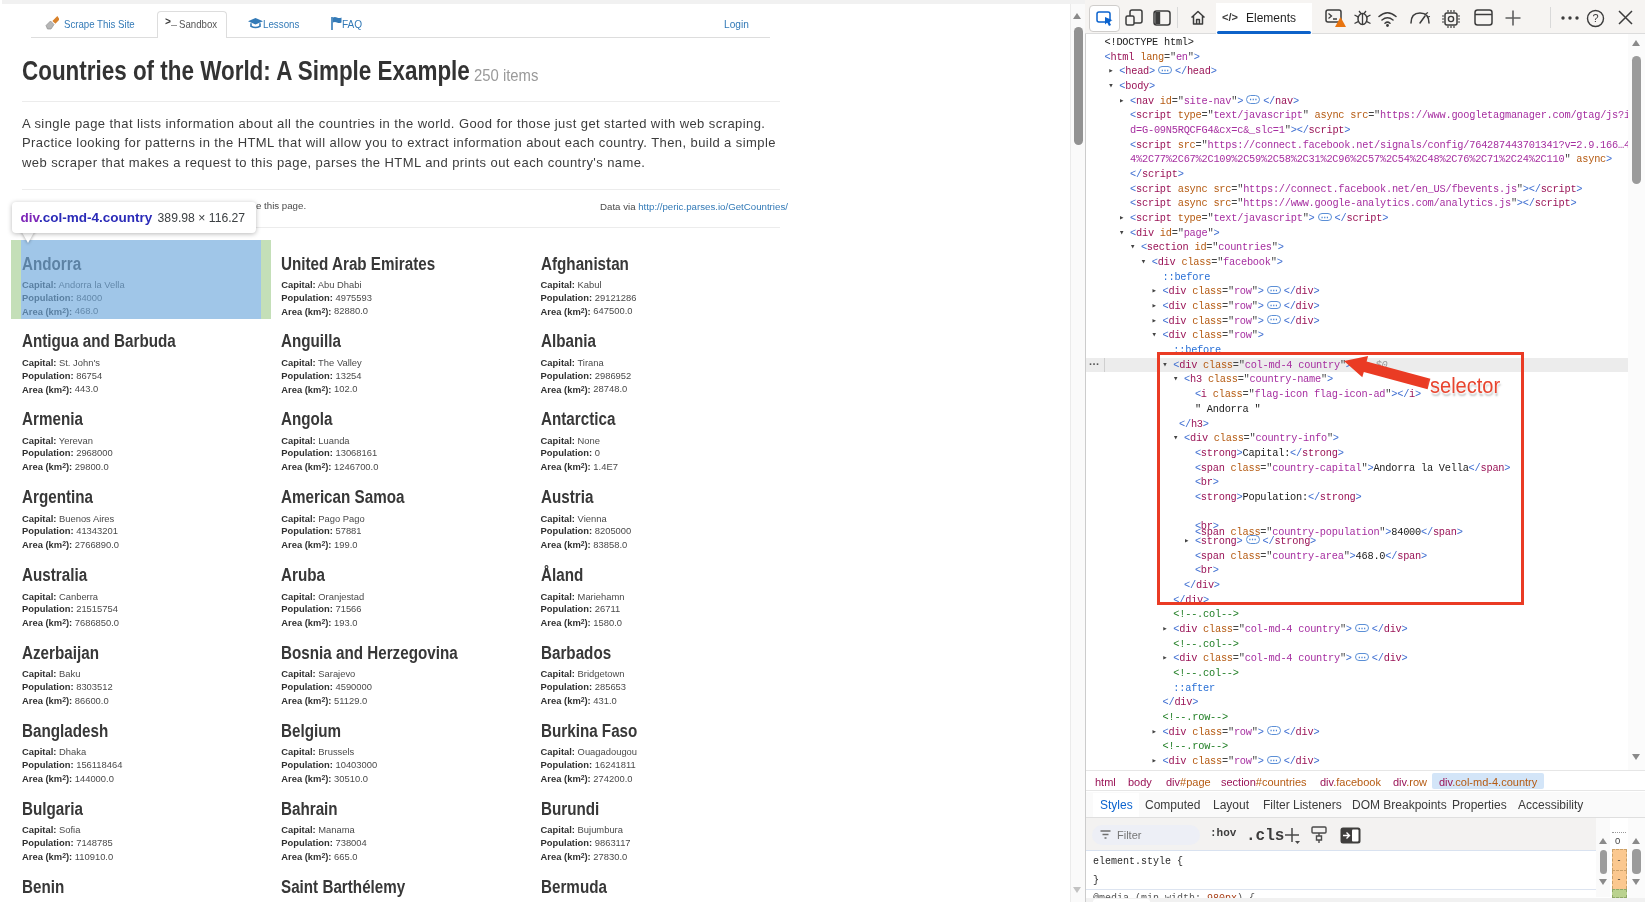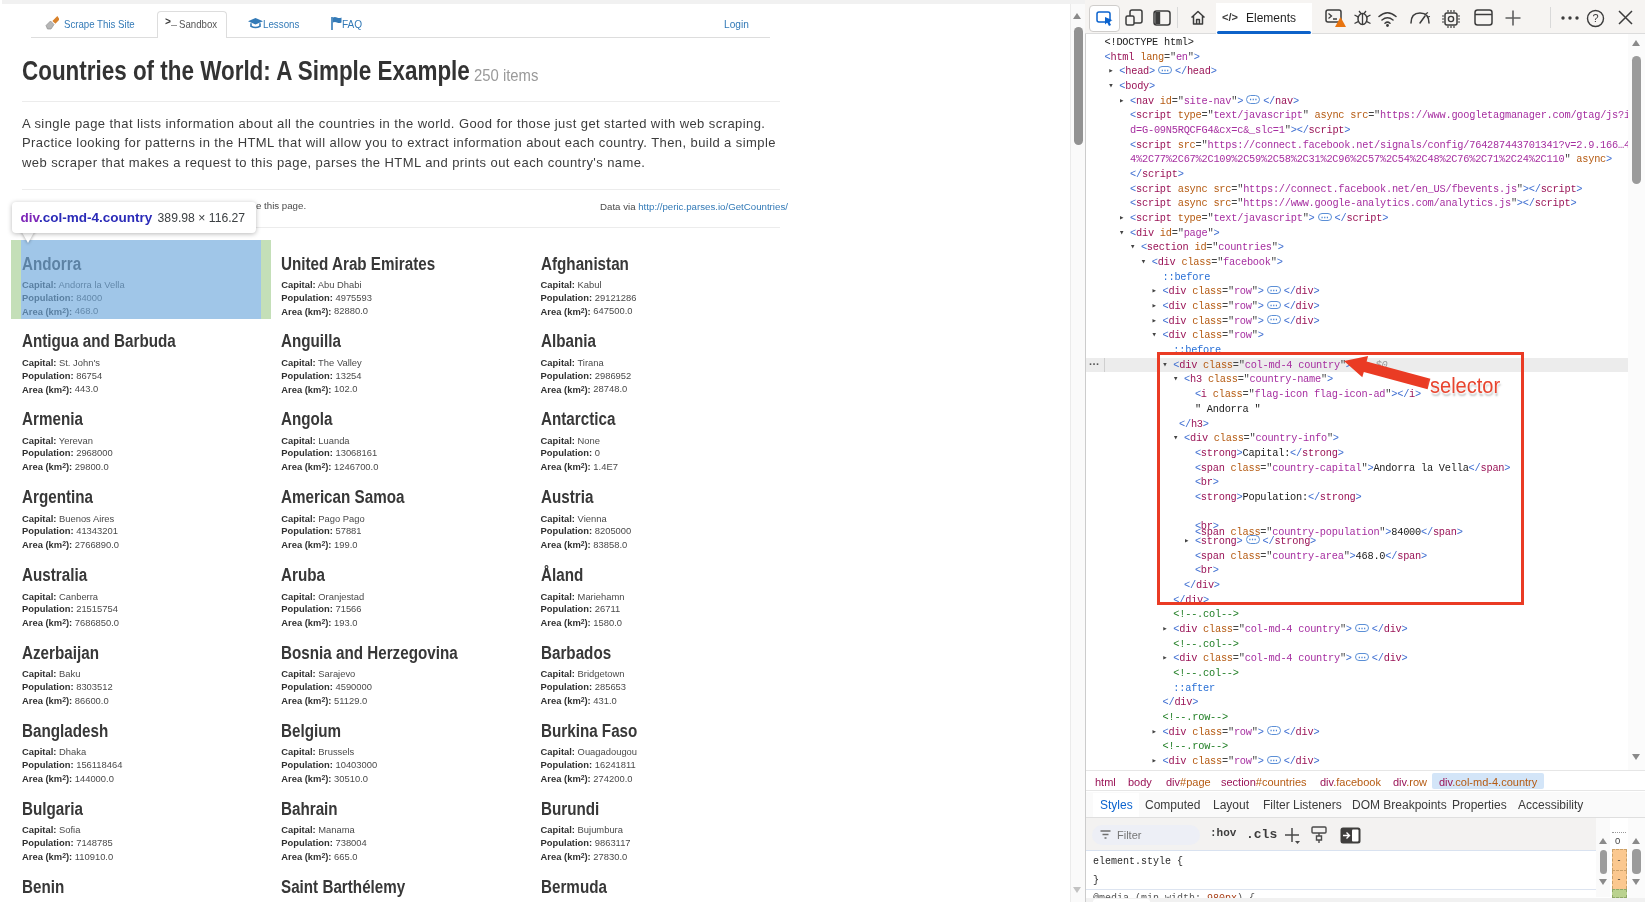--- a/index.html
+++ b/index.html
@@ -294,21 +294,21 @@
 <div class="dtab" style="left:1452px;top:798px">Properties</div>
 <div class="dtab" style="left:1518px;top:798px">Accessibility</div>
 
 <div class="abs" style="left:1086px;top:817.5px;width:510px;height:33px;background:#f3f2f1;border-bottom:1px solid #d9e2f0"></div>
 <div class="abs" style="left:1092px;top:824.5px;width:108px;height:20px;background:#edeff6;border-radius:10px"></div>
 <svg class="abs" style="left:1100px;top:830px" width="11" height="10" viewBox="0 0 11 10">
   <path d="M0.5 1 h10 M2.5 4.5 h6 M4.5 8 h2" stroke="#6f6f6f" stroke-width="1.4"></path>
 </svg>
 <div class="abs" style="left:1117px;top:828.5px;font-size:11px;color:#767676">Filter</div>
 <div class="abs" style="left:1210px;top:827px;font-size:11px;font-weight:bold;color:#3c3c3c;font-family:'Liberation Mono',monospace">:hov</div>
-<div class="abs" style="left:1246px;top:827px;font-size:13px;font-weight:bold;color:#3c3c3c;font-family:'Liberation Mono',monospace">.cls</div>
+<div class="abs" style="left:1246px;top:827px;font-size:16px;font-weight:bold;color:#3c3c3c;font-family:'Liberation Mono',monospace">.cls</div>
 <svg class="abs" style="left:1283px;top:826px" width="18" height="18" viewBox="0 0 18 18">
   <path d="M9 2 V16 M2 9 H16" stroke="#4a4a4a" stroke-width="1.5"></path>
   <path d="M12 15 h5 l-2.5 3 z" fill="#4a4a4a"></path>
 </svg>
 <svg class="abs" style="left:1311px;top:826px" width="16" height="18" viewBox="0 0 16 18">
   <rect x="1" y="1" width="14" height="6" rx="1" fill="none" stroke="#4a4a4a" stroke-width="1.4"></rect>
   <path d="M8 7 v3 M5.5 10 h5 v4 h-5 z M8 14 v3" stroke="#4a4a4a" stroke-width="1.4" fill="none"></path>
 </svg>
 <svg class="abs" style="left:1340px;top:827px" width="21" height="17" viewBox="0 0 21 17">
   <rect x="0.5" y="0.5" width="20" height="16" rx="2.5" fill="#3f3e3d"></rect>

